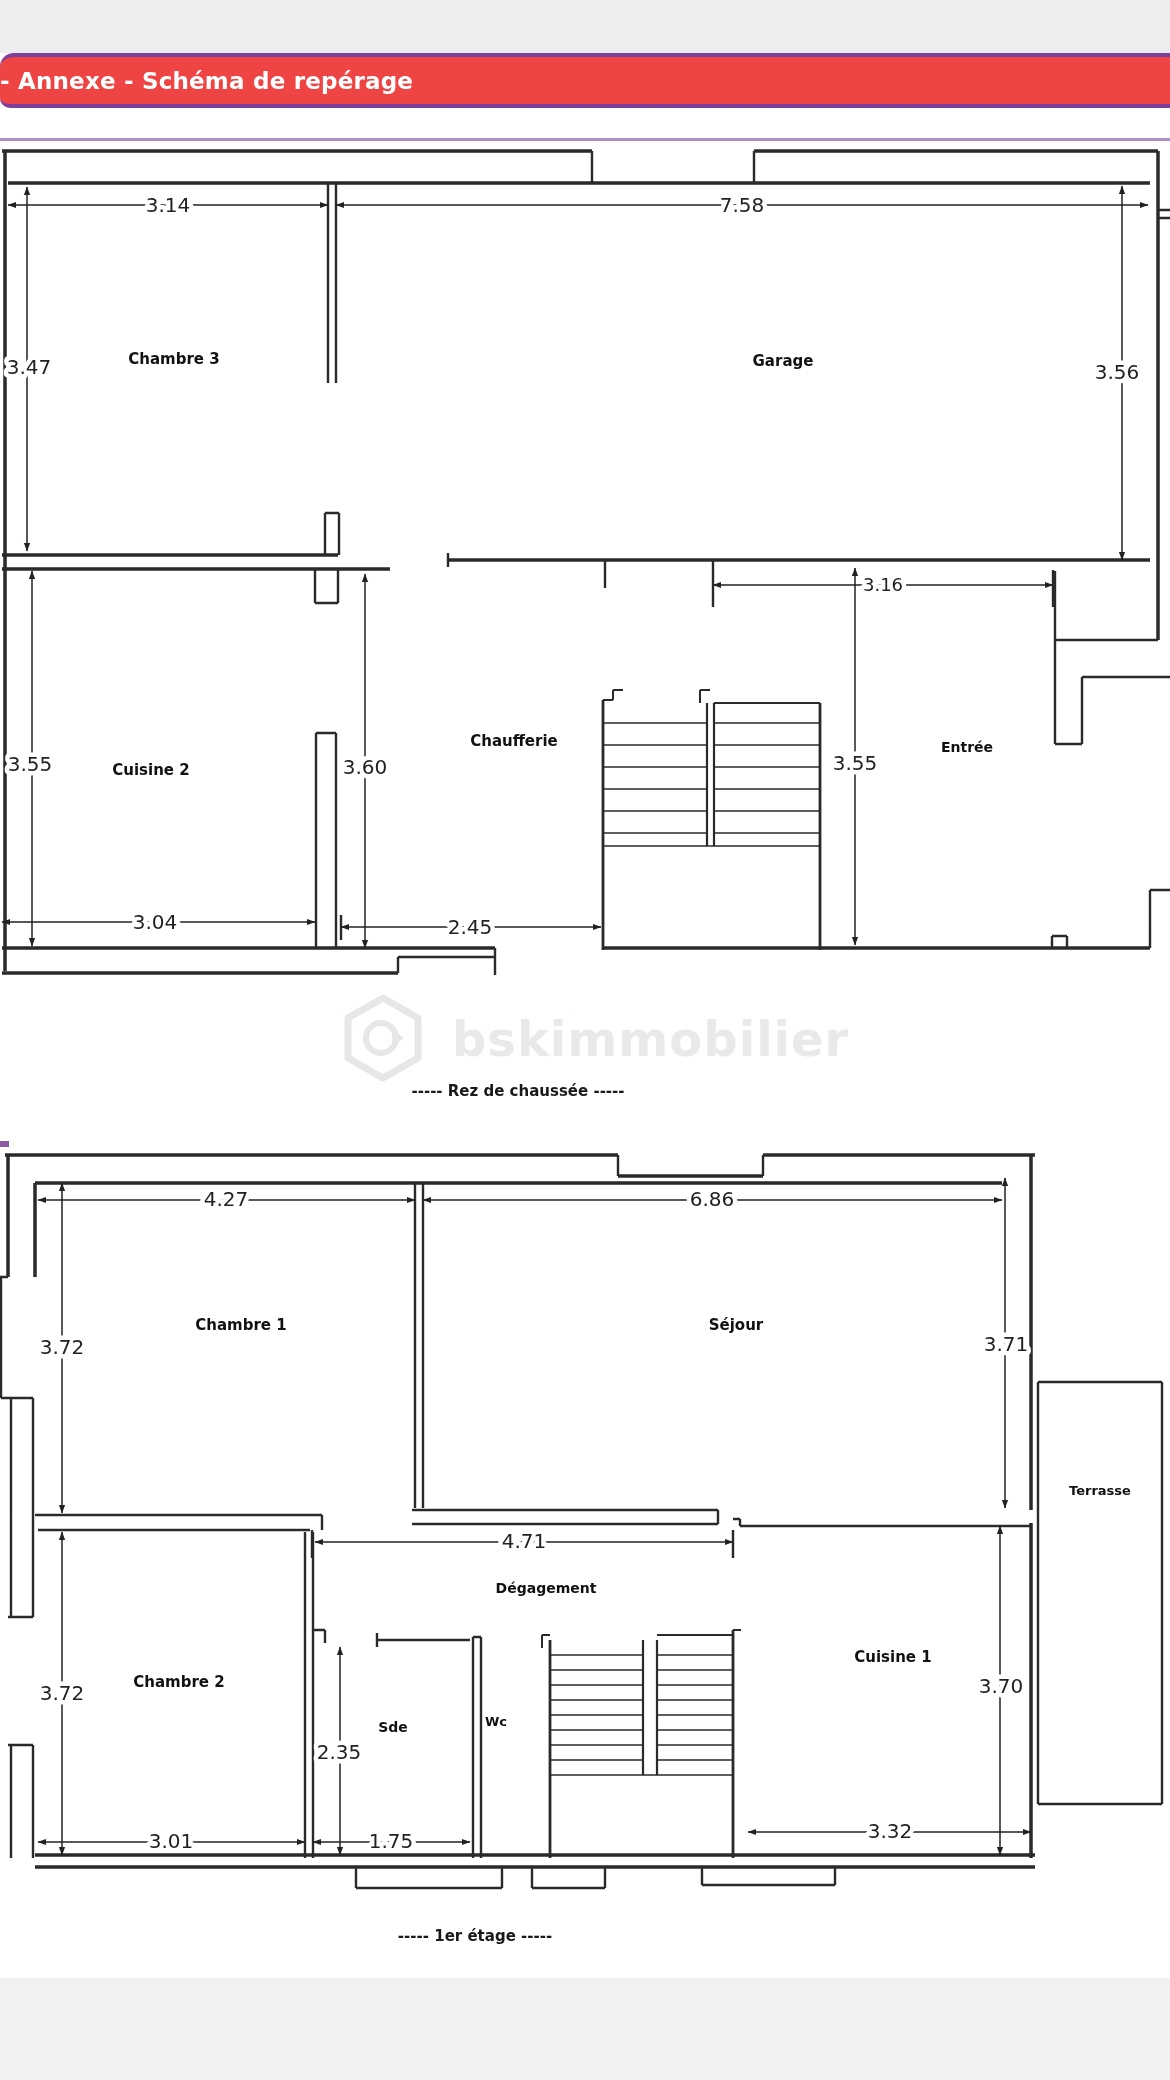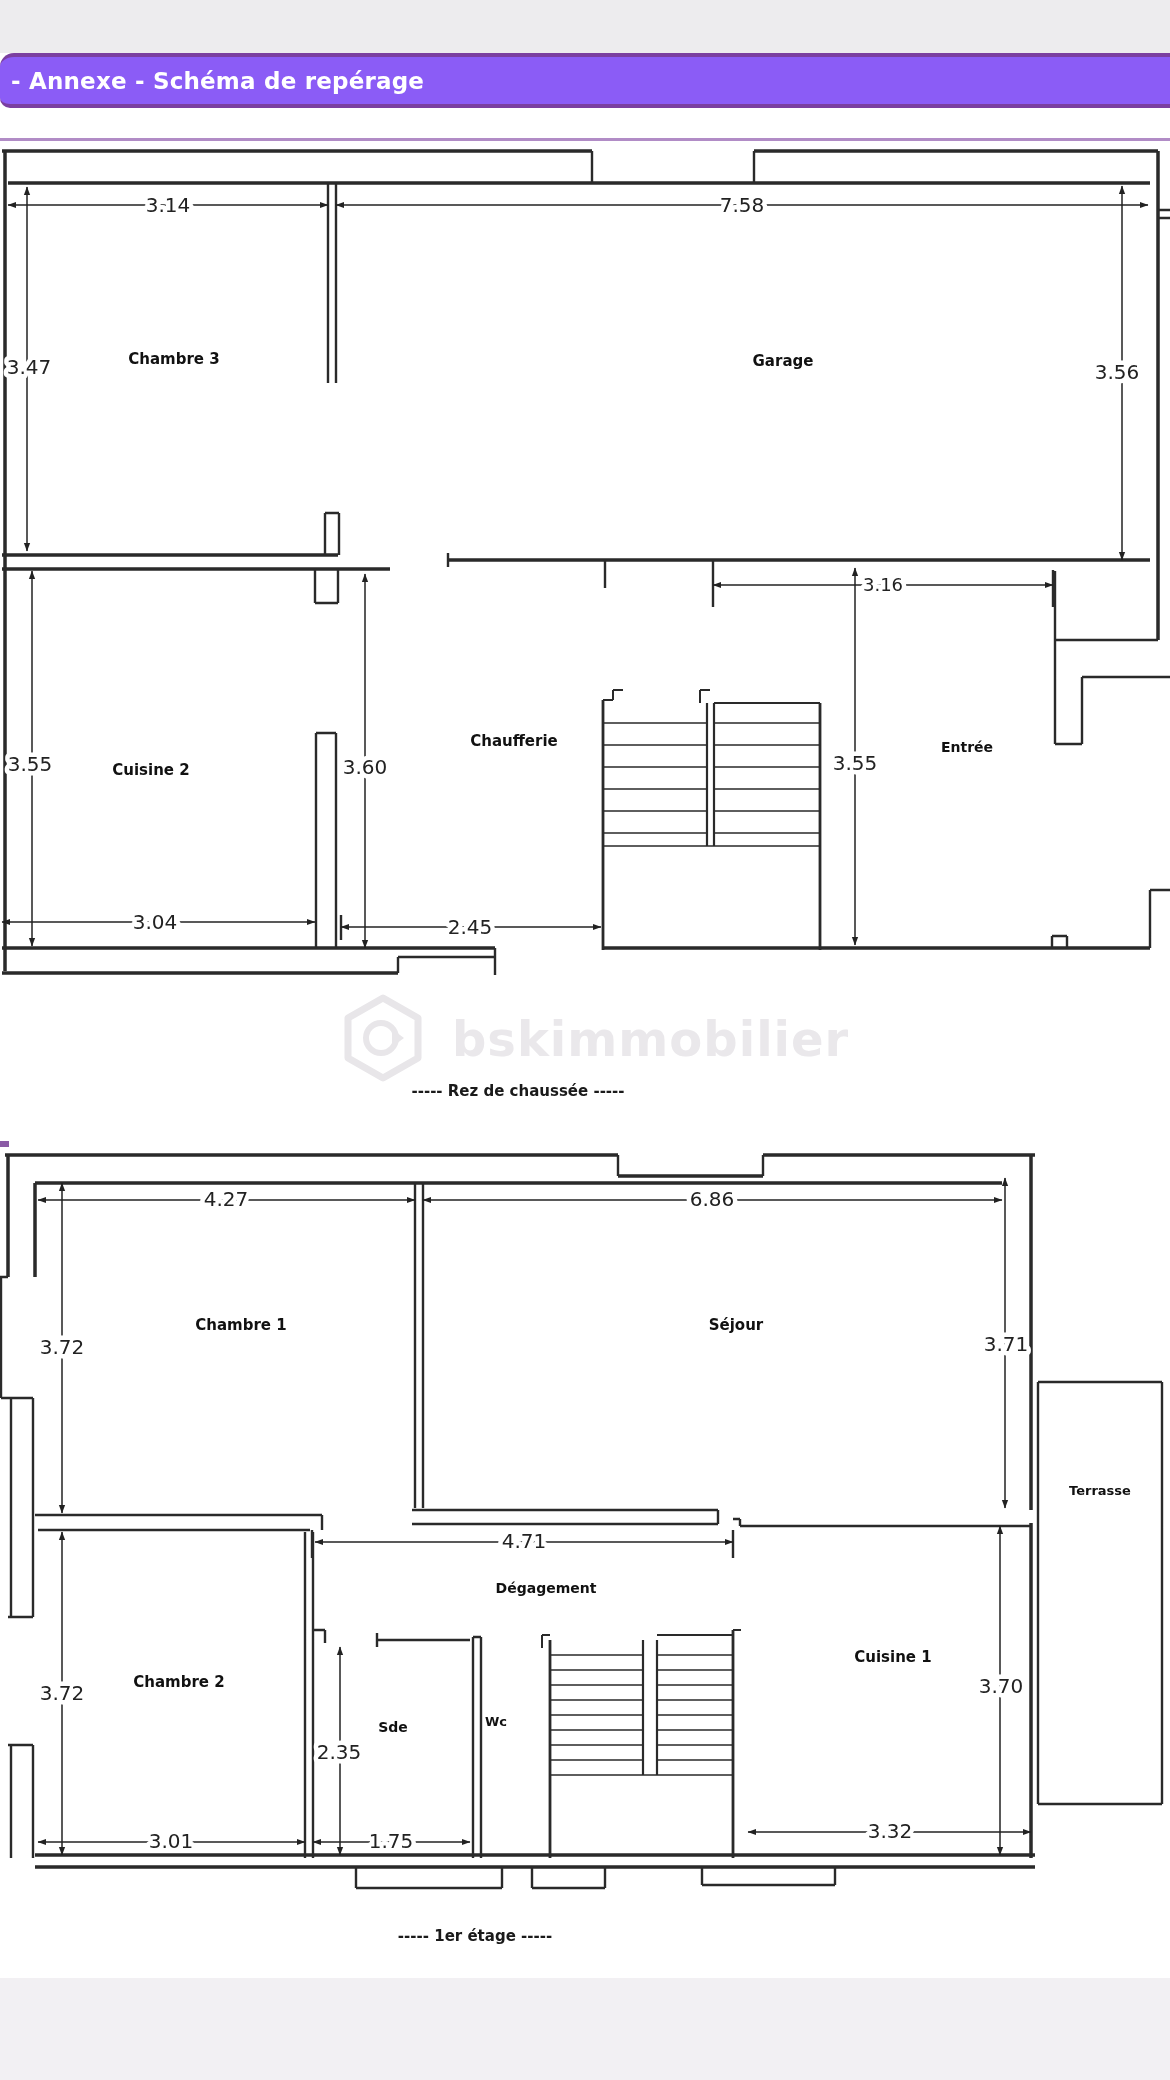--- a/index.html
+++ b/index.html
@@ -1,19 +1,19 @@
 <!DOCTYPE html>
 <html><head>
 <meta charset="utf-8">
 <style>
   html,body{margin:0;padding:0;background:#fff;}
   body{width:1170px;height:2080px;position:relative;font-family:"DejaVu Sans",sans-serif;}
   .topbar{height:53px;background:#edecee;}
-  .ribbon{height:47px;background:#8b5cf6;border-top:4px solid #7b3fa0;border-bottom:4px solid #7b3fa0;
-          border-radius:14px 0 0 10px;display:flex;align-items:center;padding-left:11px;}
+  .ribbon{height:47px;background:#ef4444;border-top:4px solid #7b3fa0;border-bottom:4px solid #7b3fa0;
+          border-radius:14px 0 0 10px;display:flex;align-items:center;padding-left:0;}
   .ribbon span{color:#ffffff;font-weight:bold;font-size:23px;letter-spacing:.2px;font-family:"DejaVu Sans",sans-serif;}
   .rule2{position:absolute;left:0;top:138px;width:1170px;height:3px;background:#b18cc6;}
   .bottombar{position:absolute;left:0;top:1978px;width:1170px;height:102px;background:#f2f0f3;}
   svg{position:absolute;left:0;top:0;}
   .wall{stroke:#2a2a2a;fill:none;}
   .dimline{stroke:#222;stroke-width:1.5;fill:none;}
   .dim{font:20px "DejaVu Sans",sans-serif;fill:#222;text-anchor:middle;
        paint-order:stroke;stroke:#fff;stroke-width:9px;stroke-linejoin:round;}
   .room{font:bold 15px "DejaVu Sans",sans-serif;fill:#111;text-anchor:middle;}
   .room-sm{font:bold 13px "DejaVu Sans",sans-serif;fill:#111;text-anchor:middle;}

